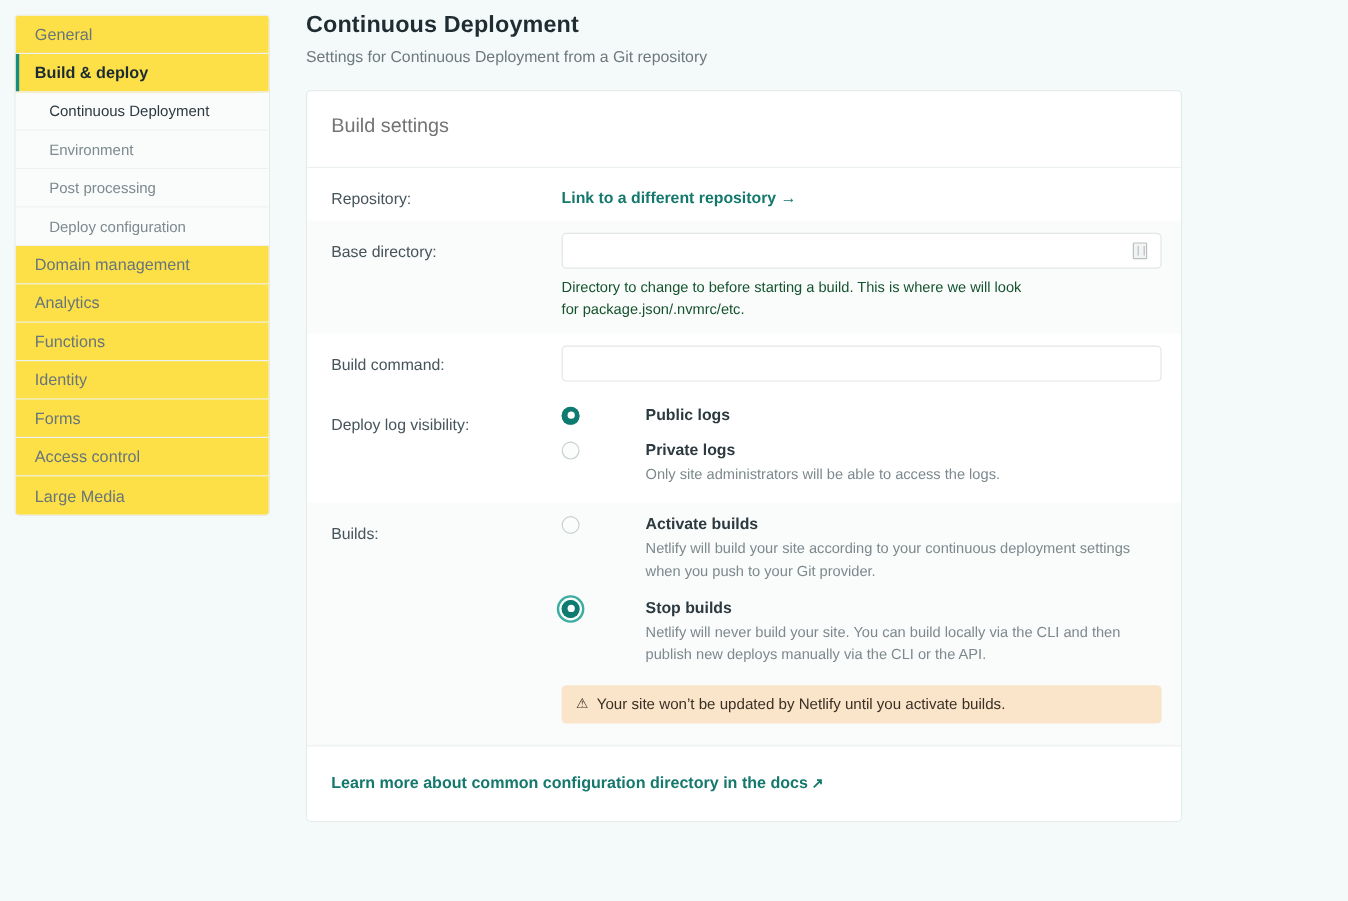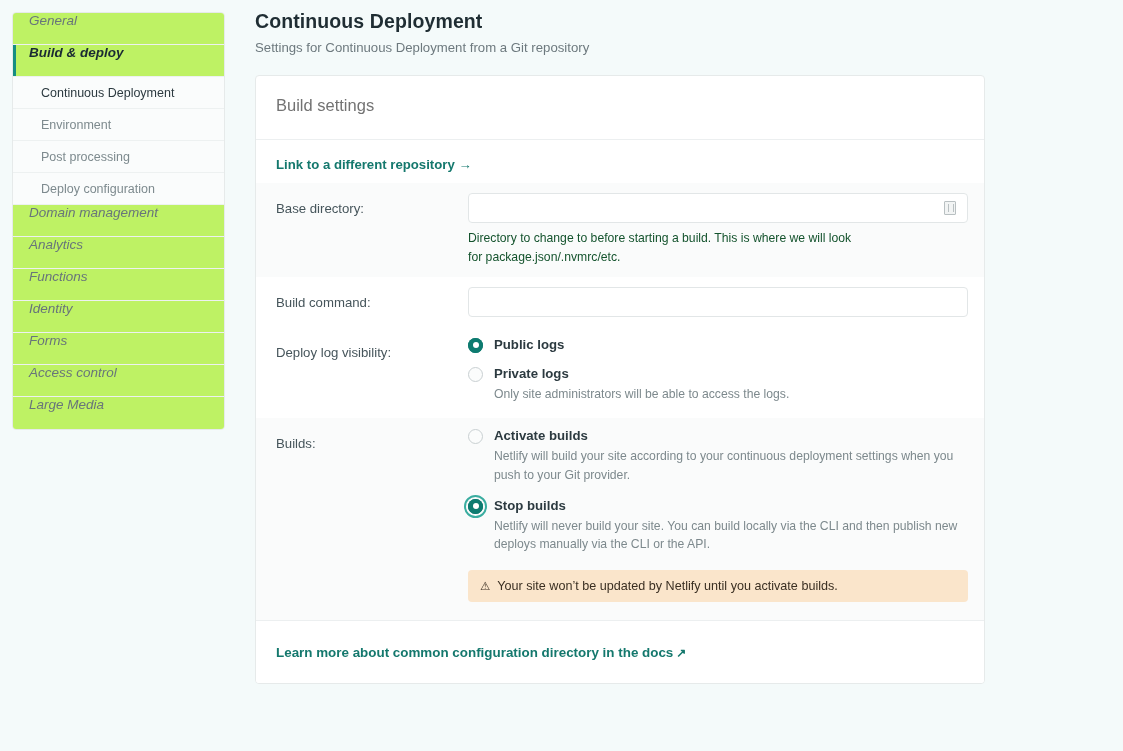--- a/index.html
+++ b/index.html
@@ -19,27 +19,27 @@
     background: #ffffff;
     border: 1px solid #e6eaea;
     border-radius: 4px;
     align-self: flex-start;
     overflow: hidden;
   }
   .nav-item {
     position: relative;
     height: 32px;
     display: flex;
+    align-items: center;
     padding: 0 16px;
     font-size: 13.5px;
     color: #68757a;
     border-bottom: 1px solid #edf1f1;
     cursor: pointer;
-    background: #bef264;
-    font-style: italic;
+    background: #fde047;
   }
   .nav-item:last-child { border-bottom: none; }
   .nav-item.active {
     color: #1a2b33;
     font-weight: bold;
   }
   .nav-item.active::before {
     content: "";
     position: absolute;
     left: 0; top: 0; bottom: 0;
@@ -157,21 +157,21 @@
   }
   .field-help {
     font-size: 12.2px;
     color: #14532d;
     line-height: 1.55;
     margin-top: 6px;
     max-width: 400px;
   }
 
   
-  .radio-opt { display: flex; margin-bottom: 4px; }
+  .radio-opt { display: flex; margin-bottom: 4px; gap: 44px; }
   .radio-opt + .radio-opt { margin-top: 13px; }
   .radio-box {
     width: 26px; flex: none;
     padding-top: 1px;
     position: relative;
   }
   .radio {
     width: 15px; height: 15px;
     border-radius: 50%;
     border: 1px solid #c9d0d2;
@@ -292,20 +292,21 @@
     <p class="page-sub">Settings for Continuous Deployment from a Git repository</p>
 
     <section class="card">
 
       <div class="card-head">
         <h2>Build settings</h2>
       </div>
       <div class="card-head-rule"></div>
 
       <div class="form-row">
+        <div class="row-label">Repository:</div>
         <div class="row-field">
           <a class="link-teal">Link to a different repository →</a>
         </div>
       </div>
 
       <div class="form-row shaded">
         <div class="row-label">Base directory:</div>
         <div class="row-field">
           <div class="input-wrap">
             <input class="text-input" type="text" placeholder="" style="">

